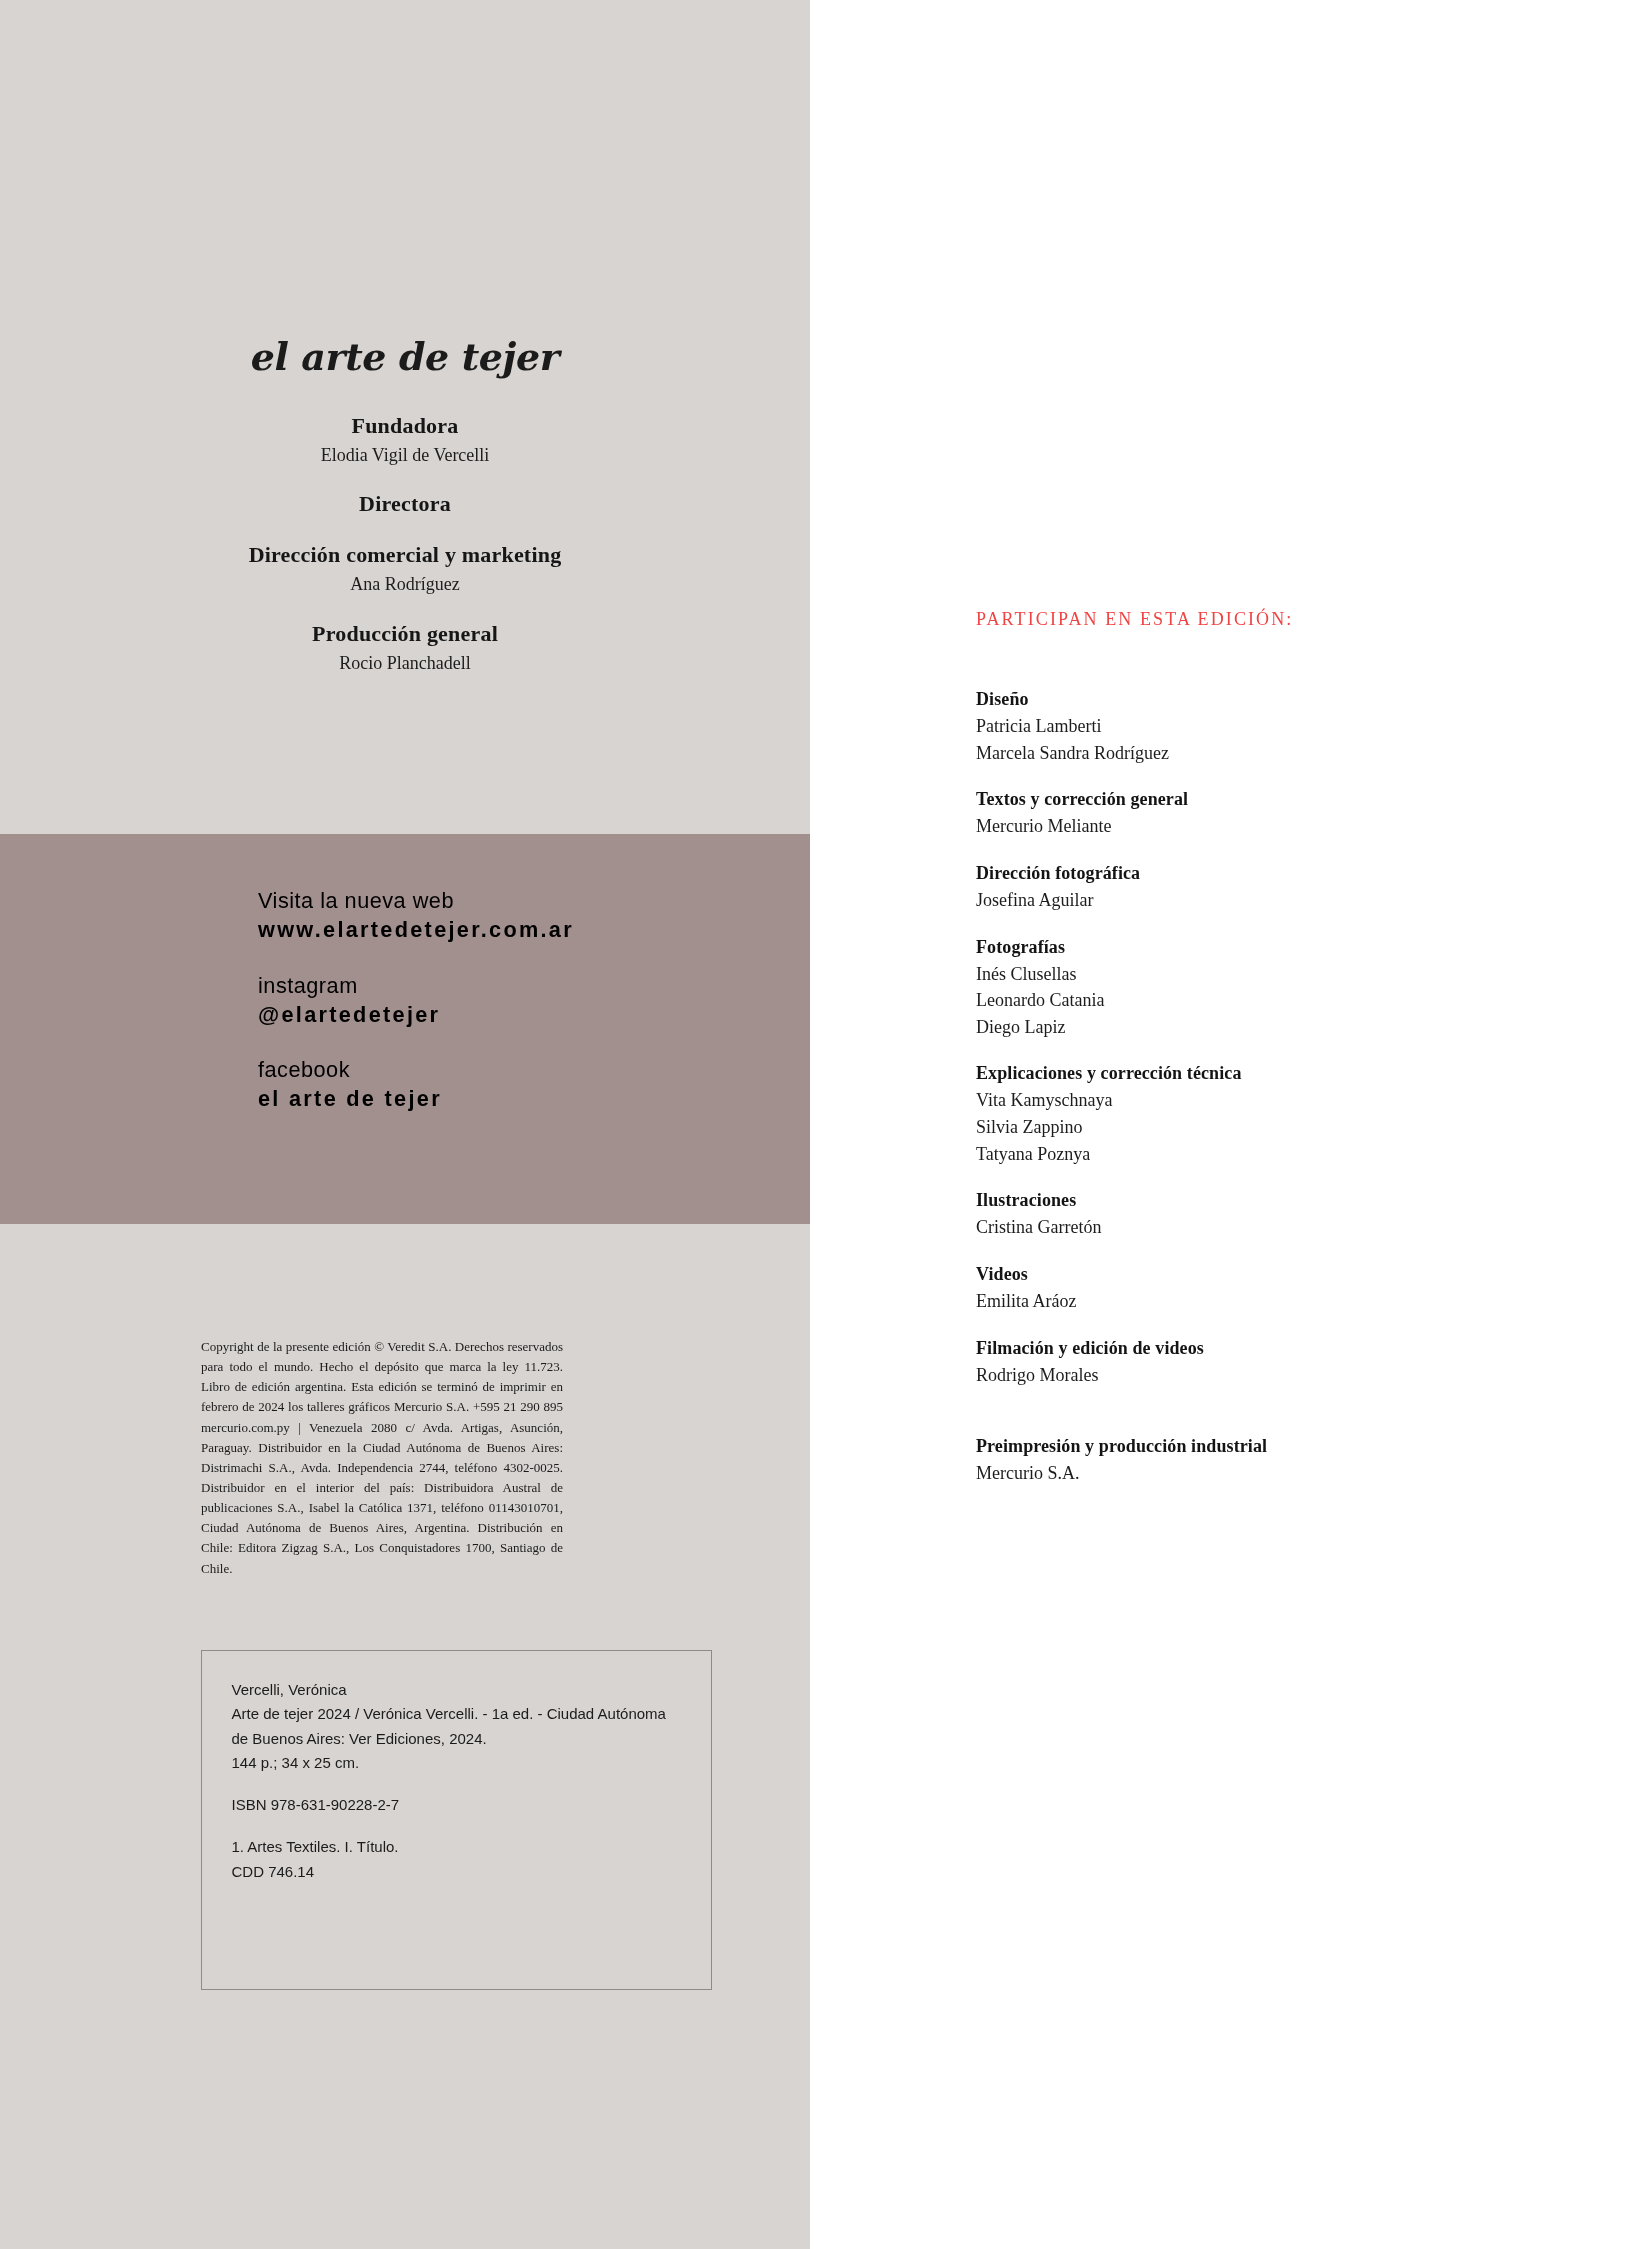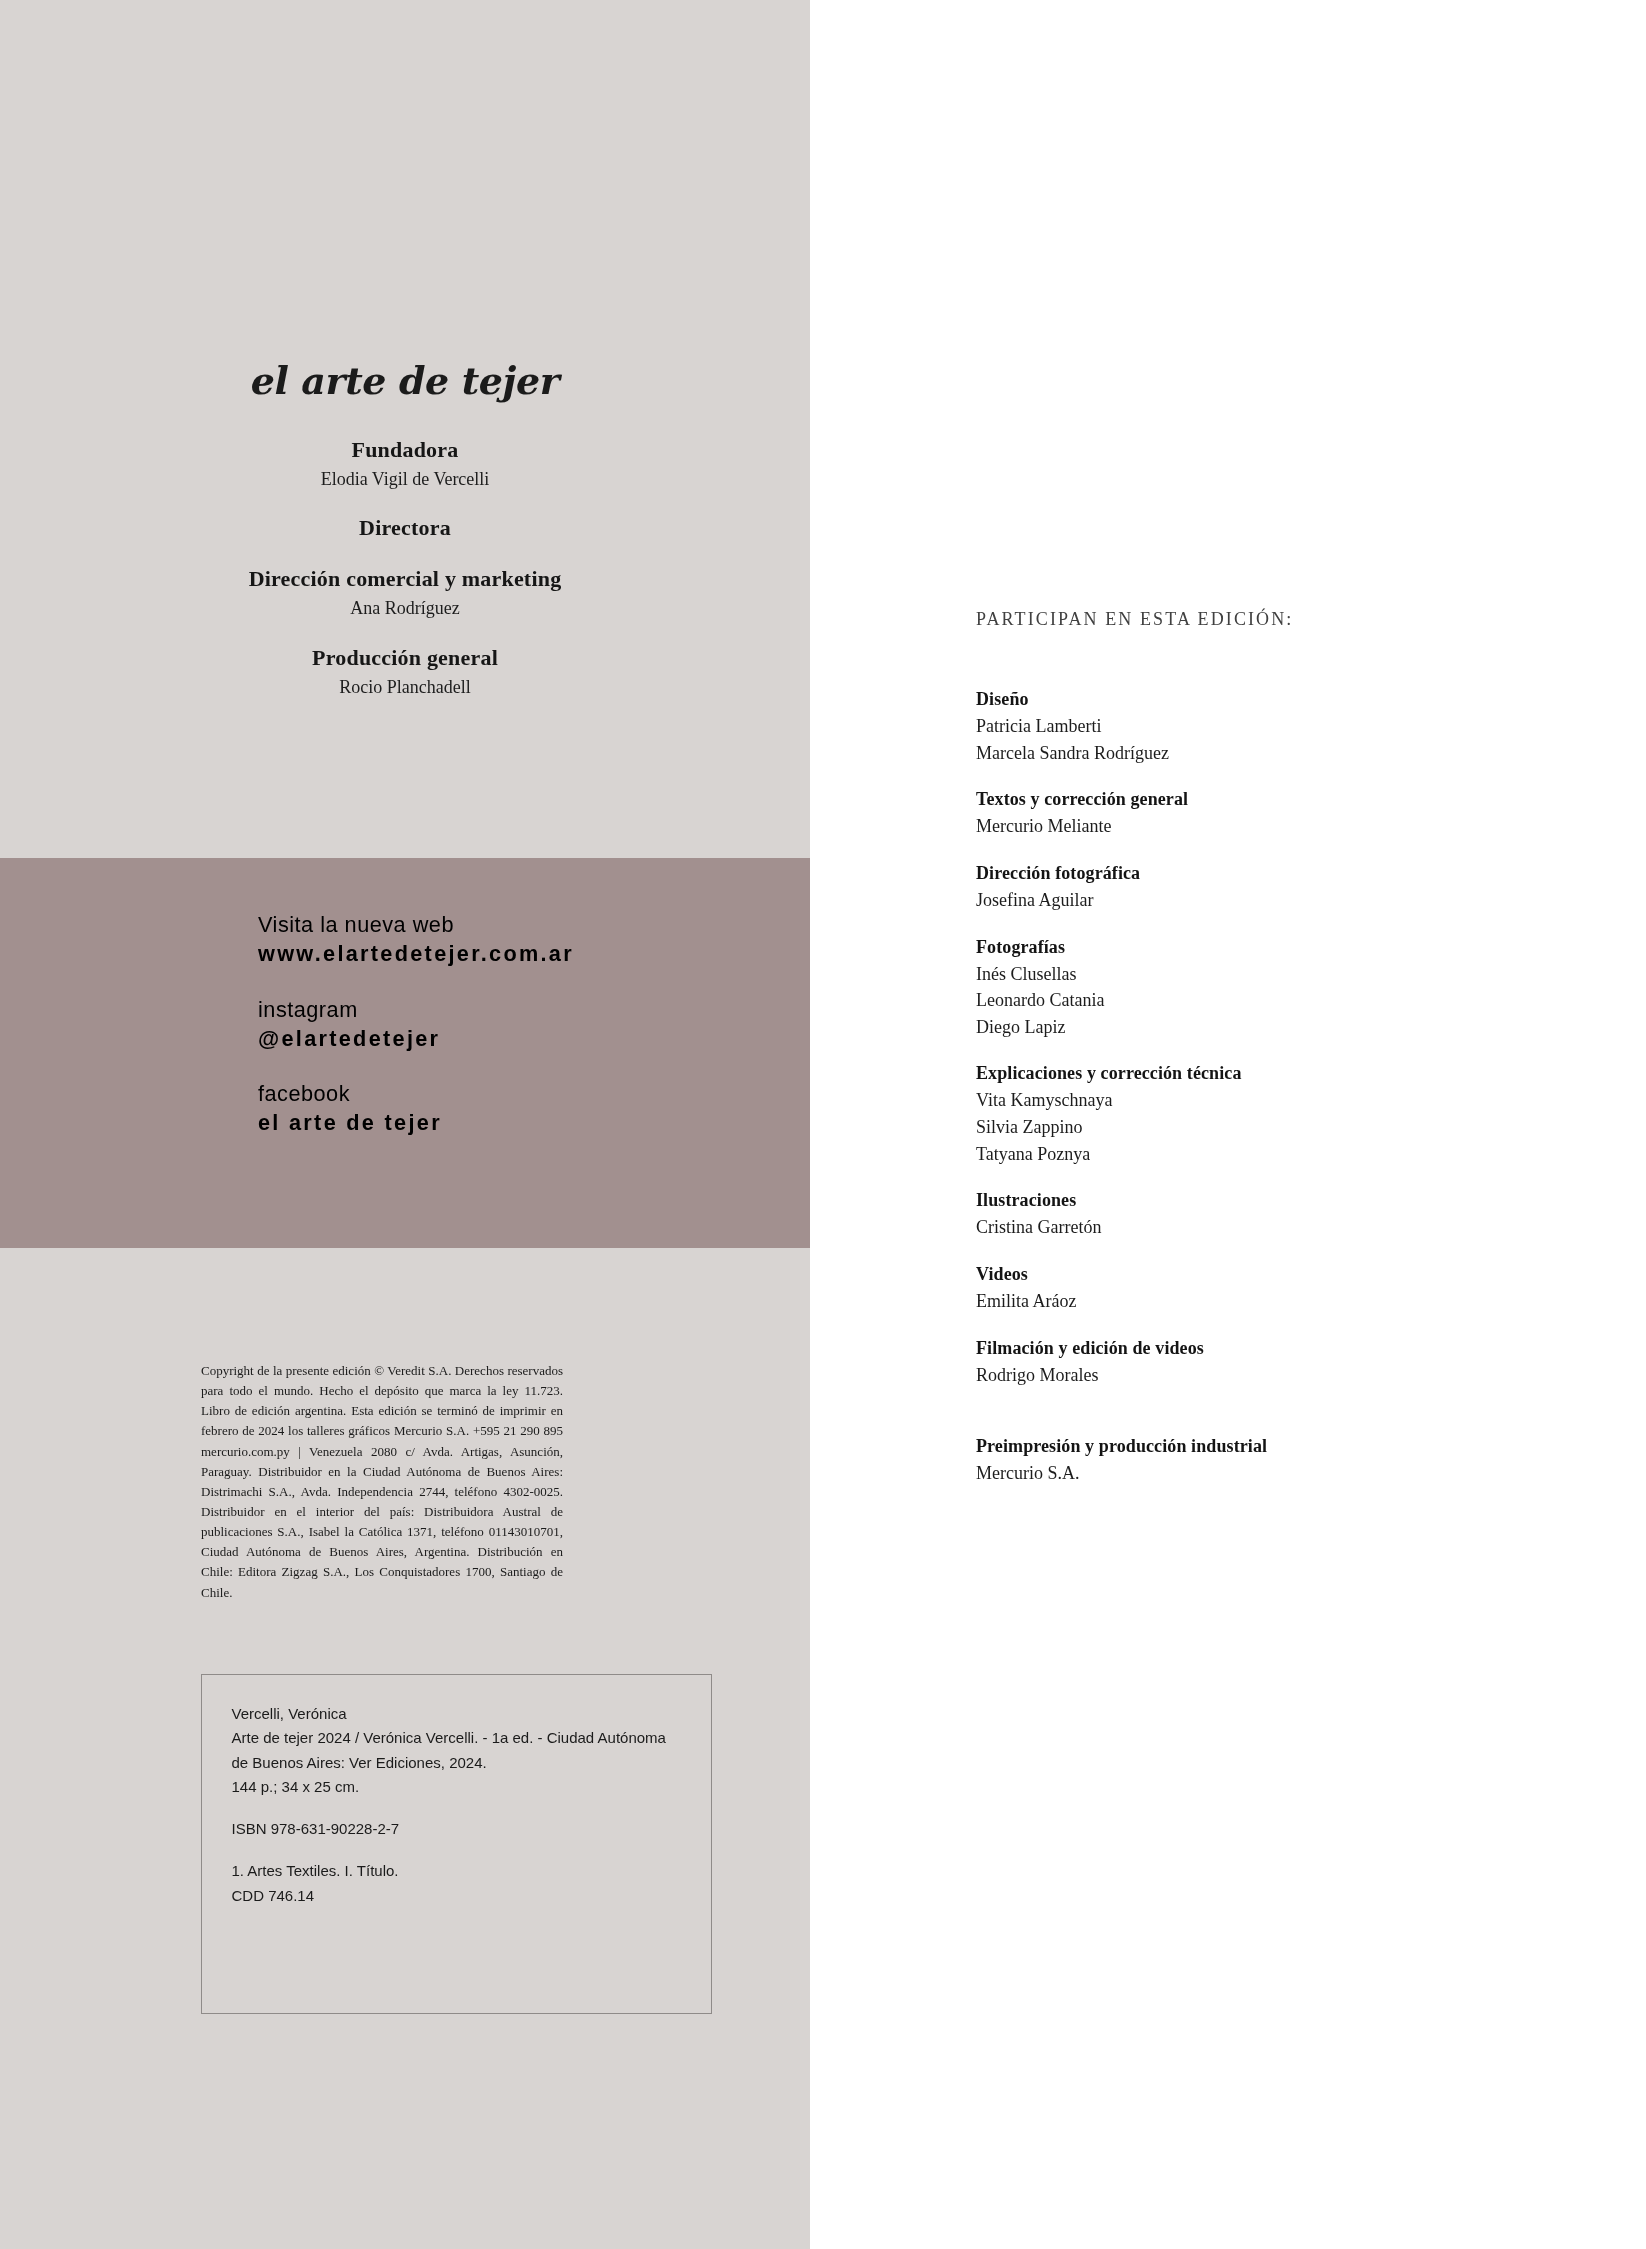--- a/index.html
+++ b/index.html
@@ -23,21 +23,20 @@
     width: 810px;
     height: 2250px;
     background: #d8d4d2;
   }
   .left-inner {
     position: absolute;
     left: 0;
     top: 0;
     width: 810px;
     height: 2092px;
-    margin-top: 24px;
   }
 
   
   .masthead {
     position: absolute;
     left: 0;
     top: 334px;
     width: 810px;
     text-align: center;
   }
@@ -144,21 +143,21 @@
     height: 2250px;
     background: #ffffff;
   }
   .participan-title {
     position: absolute;
     left: 166px;
     top: 609px;
     font-family: "Liberation Serif", serif;
     font-size: 18px;
     letter-spacing: 2.1px;
-    color: #404040;
+    color: #ef4444;
   }
   .right-credits {
     position: absolute;
     left: 166px;
     top: 686px;
     width: 537px;
   }
   .rc-block {
     margin-bottom: 20px;
   }

